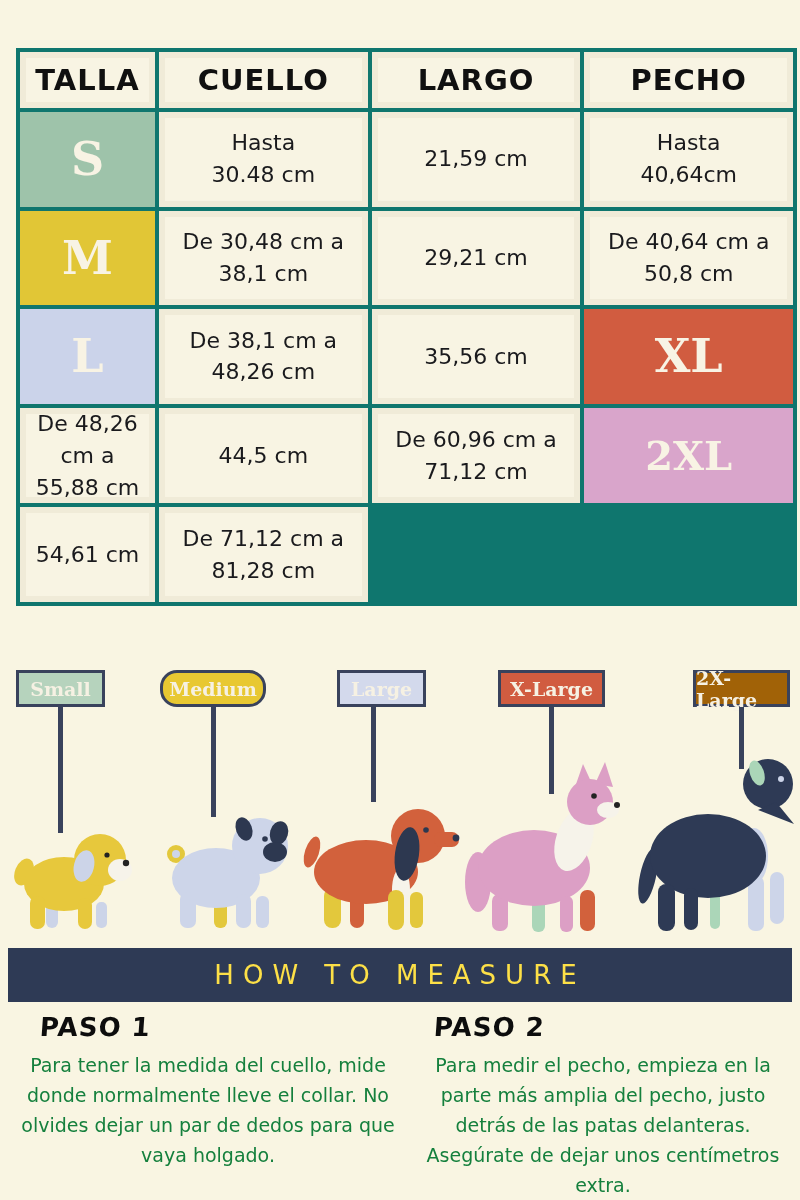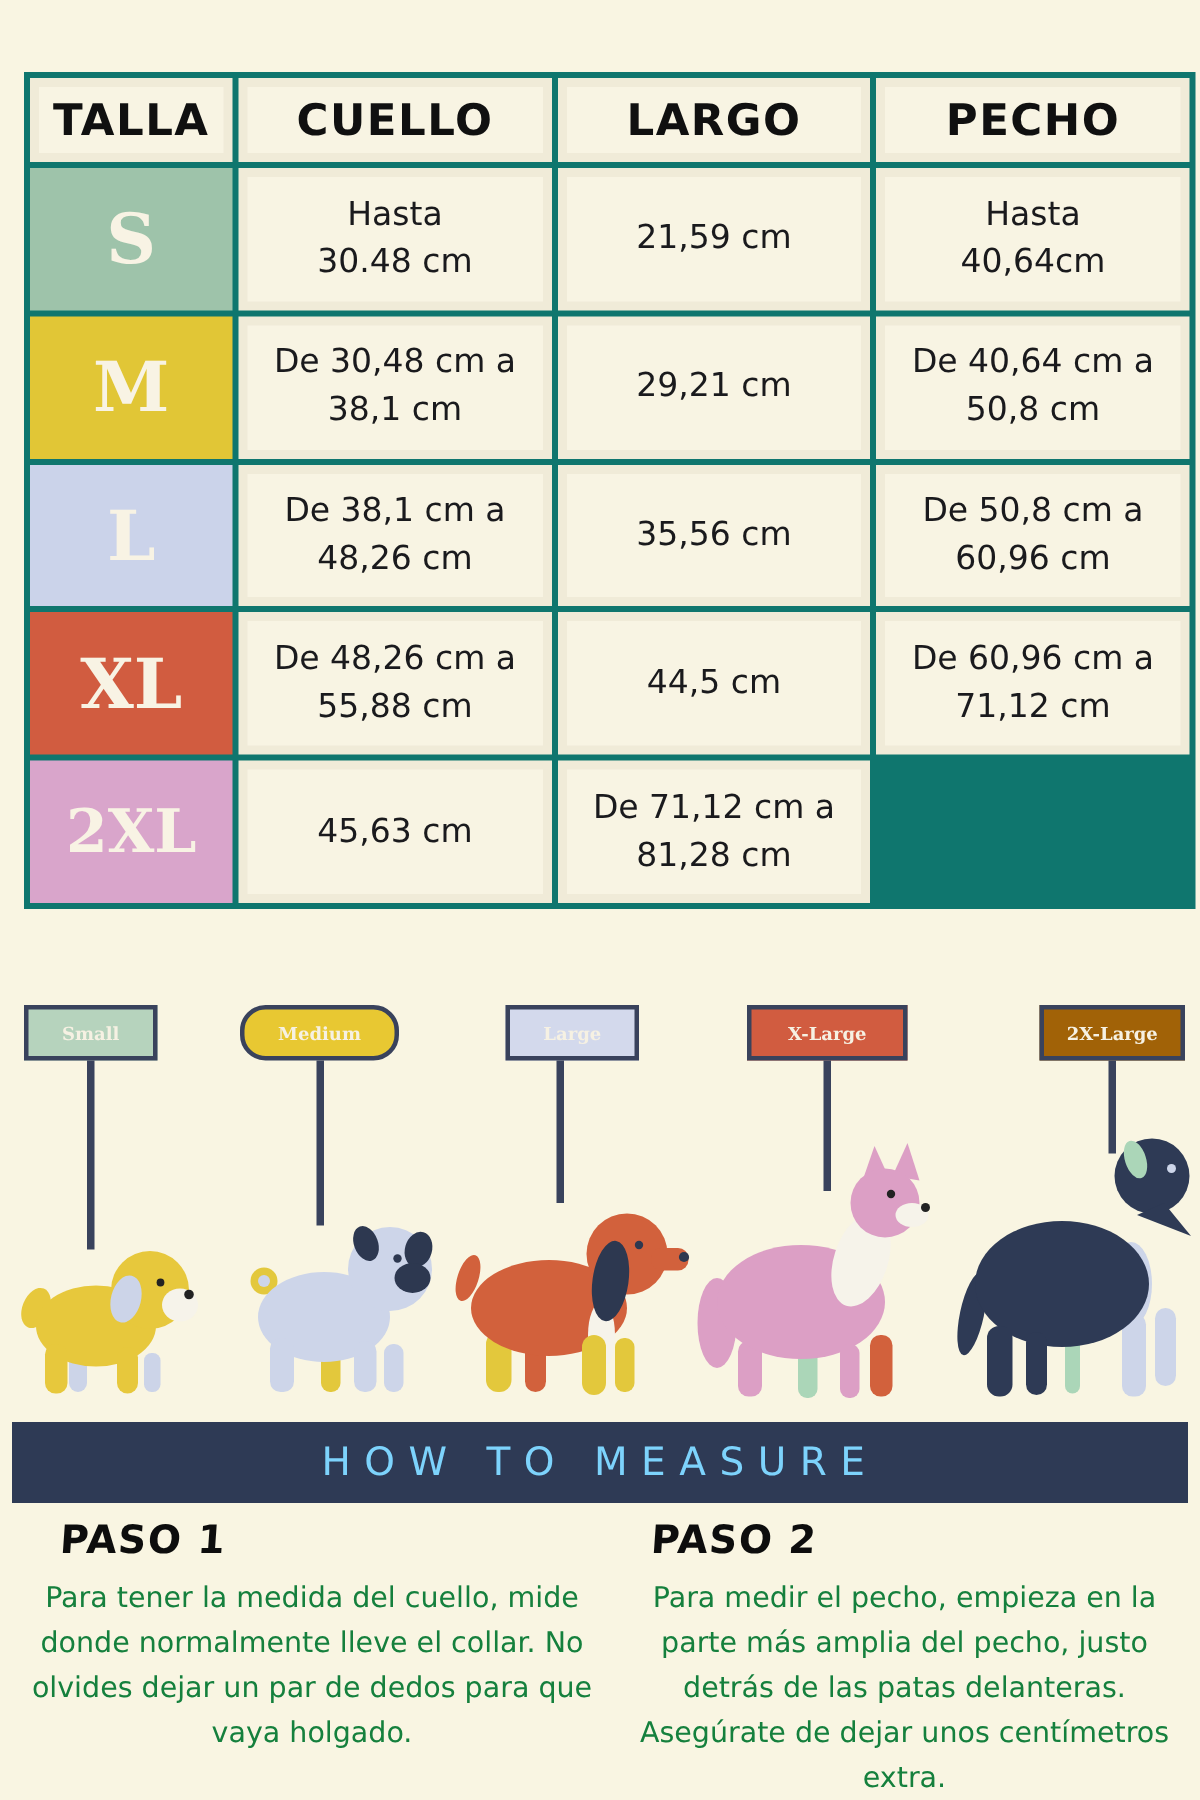--- a/index.html
+++ b/index.html
@@ -35,30 +35,30 @@
     display:flex; align-items:center; justify-content:center;
     font-family:"DejaVu Serif", serif; font-weight:700;
     font-size:46px; color:#f8f3e4;
   }
   .swatch.small-text { font-size:40px; }
   
   .sign {
     position:absolute; top:670px; height:37px;
     border:3px solid #39425c;
     display:flex; align-items:center; justify-content:center;
-    font-family:"DejaVu Serif", serif; font-weight:700; font-size:12px;
+    font-family:"DejaVu Serif", serif; font-weight:700; font-size:19px;
     color:#f6f1e3;
   }
   .stick { position:absolute; width:5px; background:#39425c; }
   
   .dog { position:absolute; }
   
   .banner {
     position:absolute; left:8px; top:948px; width:784px; height:54px;
-    background:#2e3a55; color:#7dd3fc;
+    background:#2e3a55; color:#fde047;
     display:flex; align-items:center; justify-content:center;
     font-size:26px; letter-spacing:9px; font-weight:400;
   }
   
   .step { position:absolute; top:1012px; }
   .step-1 { left:10px; width:396px; }
   .step-2 { left:412px; width:382px; }
   .step-title {
     font-weight:800; font-size:26px; letter-spacing:1px; color:#0d0d0d;
     transform:skewX(-4deg); margin-bottom:8px;
@@ -113,41 +113,37 @@
     </div>
 
   <div class="swatch" style="background-color: rgb(203, 211, 234);">L</div>
   <div class="cell dcell">
       <div class="inner">De 38,1 cm a
 48,26 cm</div>
     </div>
   <div class="cell dcell">
       <div class="inner">35,56 cm</div>
     </div>
-  <div class="cell dcell">
-      <div class="inner">De 50,8 cm a
-60,96 cm</div>
-    </div>
 
   <div class="swatch" style="background-color: rgb(209, 92, 64);">XL</div>
   <div class="cell dcell">
       <div class="inner">De 48,26 cm a
 55,88 cm</div>
     </div>
   <div class="cell dcell">
       <div class="inner">44,5 cm</div>
     </div>
   <div class="cell dcell">
       <div class="inner">De 60,96 cm a
 71,12 cm</div>
     </div>
 
   <div class="swatch small-text" style="background-color: rgb(217, 165, 203);">2XL</div>
   <div class="cell dcell">
-      <div class="inner">45,63 cm</div>
+      <div class="inner">54,61 cm</div>
     </div>
   <div class="cell dcell">
       <div class="inner">De 71,12 cm a
 81,28 cm</div>
     </div>
 </div>
 
 <div class="sign" style="left: 16px; width: 89px; background-color: rgb(182, 211, 189);">
     <span>Small</span>
   </div>

